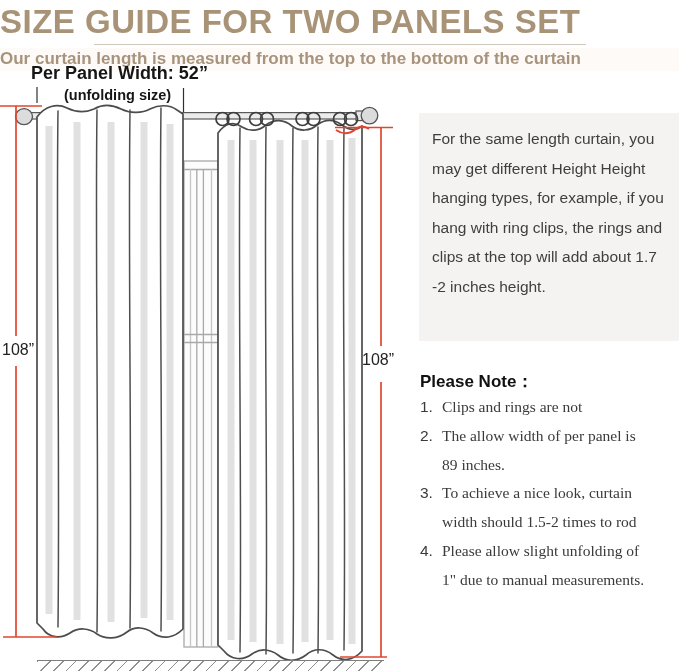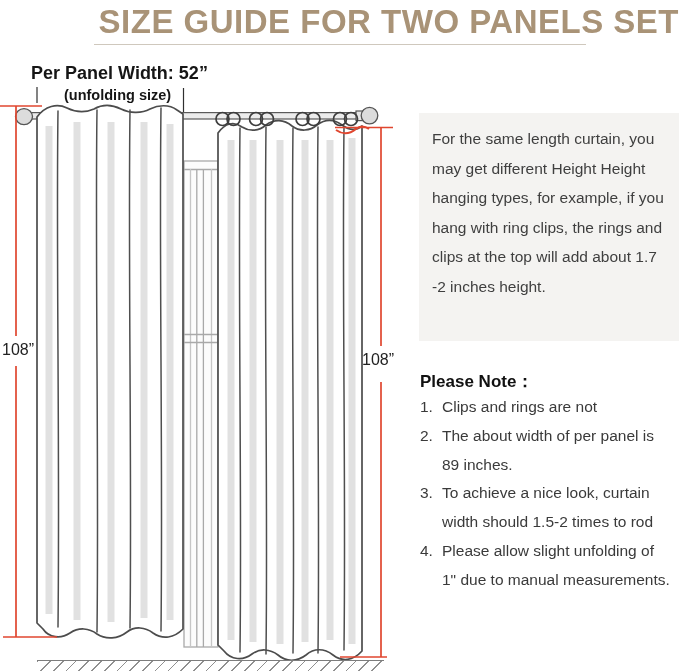--- a/index.html
+++ b/index.html
@@ -2,21 +2,21 @@
 <html><head>
 <meta charset="utf-8">
 <style>
   * { margin:0; padding:0; box-sizing:border-box; }
   html,body { background:#fff; }
   .page {
     position:relative; width:679px; height:671px; background:#ffffff;
     font-family:"Liberation Sans", sans-serif; overflow:hidden;
   }
   
-  .header { position:relative; z-index:3; text-align:right; padding-top:3px; }
+  .header { position:relative; z-index:3; text-align:left; padding-top:3px; }
   .title {
     font-size:33px; font-weight:700; letter-spacing:.5px; white-space:nowrap;
     color:#a99377;
   }
   .title-rule { width:492px; height:1px; background:#cfc8bd; margin:3px auto 3px; }
   .subtitle {
     font-size:17px; font-weight:700; color:#a8947c; white-space:nowrap;
     background:#fefaf8; padding:1px 0 2px;
   }
   
@@ -36,30 +36,31 @@
   .right-col { position:absolute; z-index:4; left:419px; top:113px; width:274px; }
   .info-box {
     background:#f4f3f1; height:228px; padding:11px 8px 0 13px;
     font-size:15.5px; color:#3f3f3f; line-height:29.5px;
   }
   .info-box .ln { display:block; white-space:nowrap; }
   .note { margin-top:29px; padding-left:1px; color:#2e2e2e; }
   .note-title { font-size:17px; font-weight:700; color:#111; margin-bottom:0; }
   .note-item { display:flex; font-size:15.5px; line-height:28.8px; color:#3a3a3a; }
   .note-item .num { width:22px; flex:0 0 22px; }
-  .note-item .ln { display:block; white-space:nowrap; }
+  .note-item .ln { display:block; white-space:nowrap;font-family:Liberation Serif, serif; }
 </style>
 </head>
 <body>
 
 <div class="page">
 
   <div class="header">
     <div class="title">SIZE GUIDE FOR TWO PANELS SET</div>
     <div class="title-rule"></div>
+    <div class="subtitle">Our curtain length is measured from the top to the bottom of the curtain</div>
   </div>
 
   <svg class="diagram-svg" width="679" height="671" viewBox="0 0 679 671">
 
     <g stroke="#a9a9a9" stroke-width="1.3" fill="none">
       <rect x="184" y="161" width="34" height="486" fill="#fcfcfc"></rect>
       <line x1="184" y1="169.5" x2="218" y2="169.5"></line>
       <line x1="190.5" y1="169" x2="190.5" y2="647" stroke="#c6c6c6"></line>
       <line x1="196.8" y1="169" x2="196.8" y2="647"></line>
       <line x1="203.4" y1="169" x2="203.4" y2="647"></line>
@@ -169,21 +170,21 @@
       <div class="note-item">
         <span class="num">1.</span>
         <span class="txt">
           <span class="ln">Clips and rings are not</span>
         </span>
       </div>
 
       <div class="note-item">
         <span class="num">2.</span>
         <span class="txt">
-          <span class="ln">The about width of per panel is</span>
+          <span class="ln">The allow width of per panel is</span>
           <span class="ln">89 inches.</span>
         </span>
       </div>
 
       <div class="note-item">
         <span class="num">3.</span>
         <span class="txt">
           <span class="ln">To achieve a nice look, curtain</span>
           <span class="ln">width should 1.5-2 times to rod</span>
         </span>

